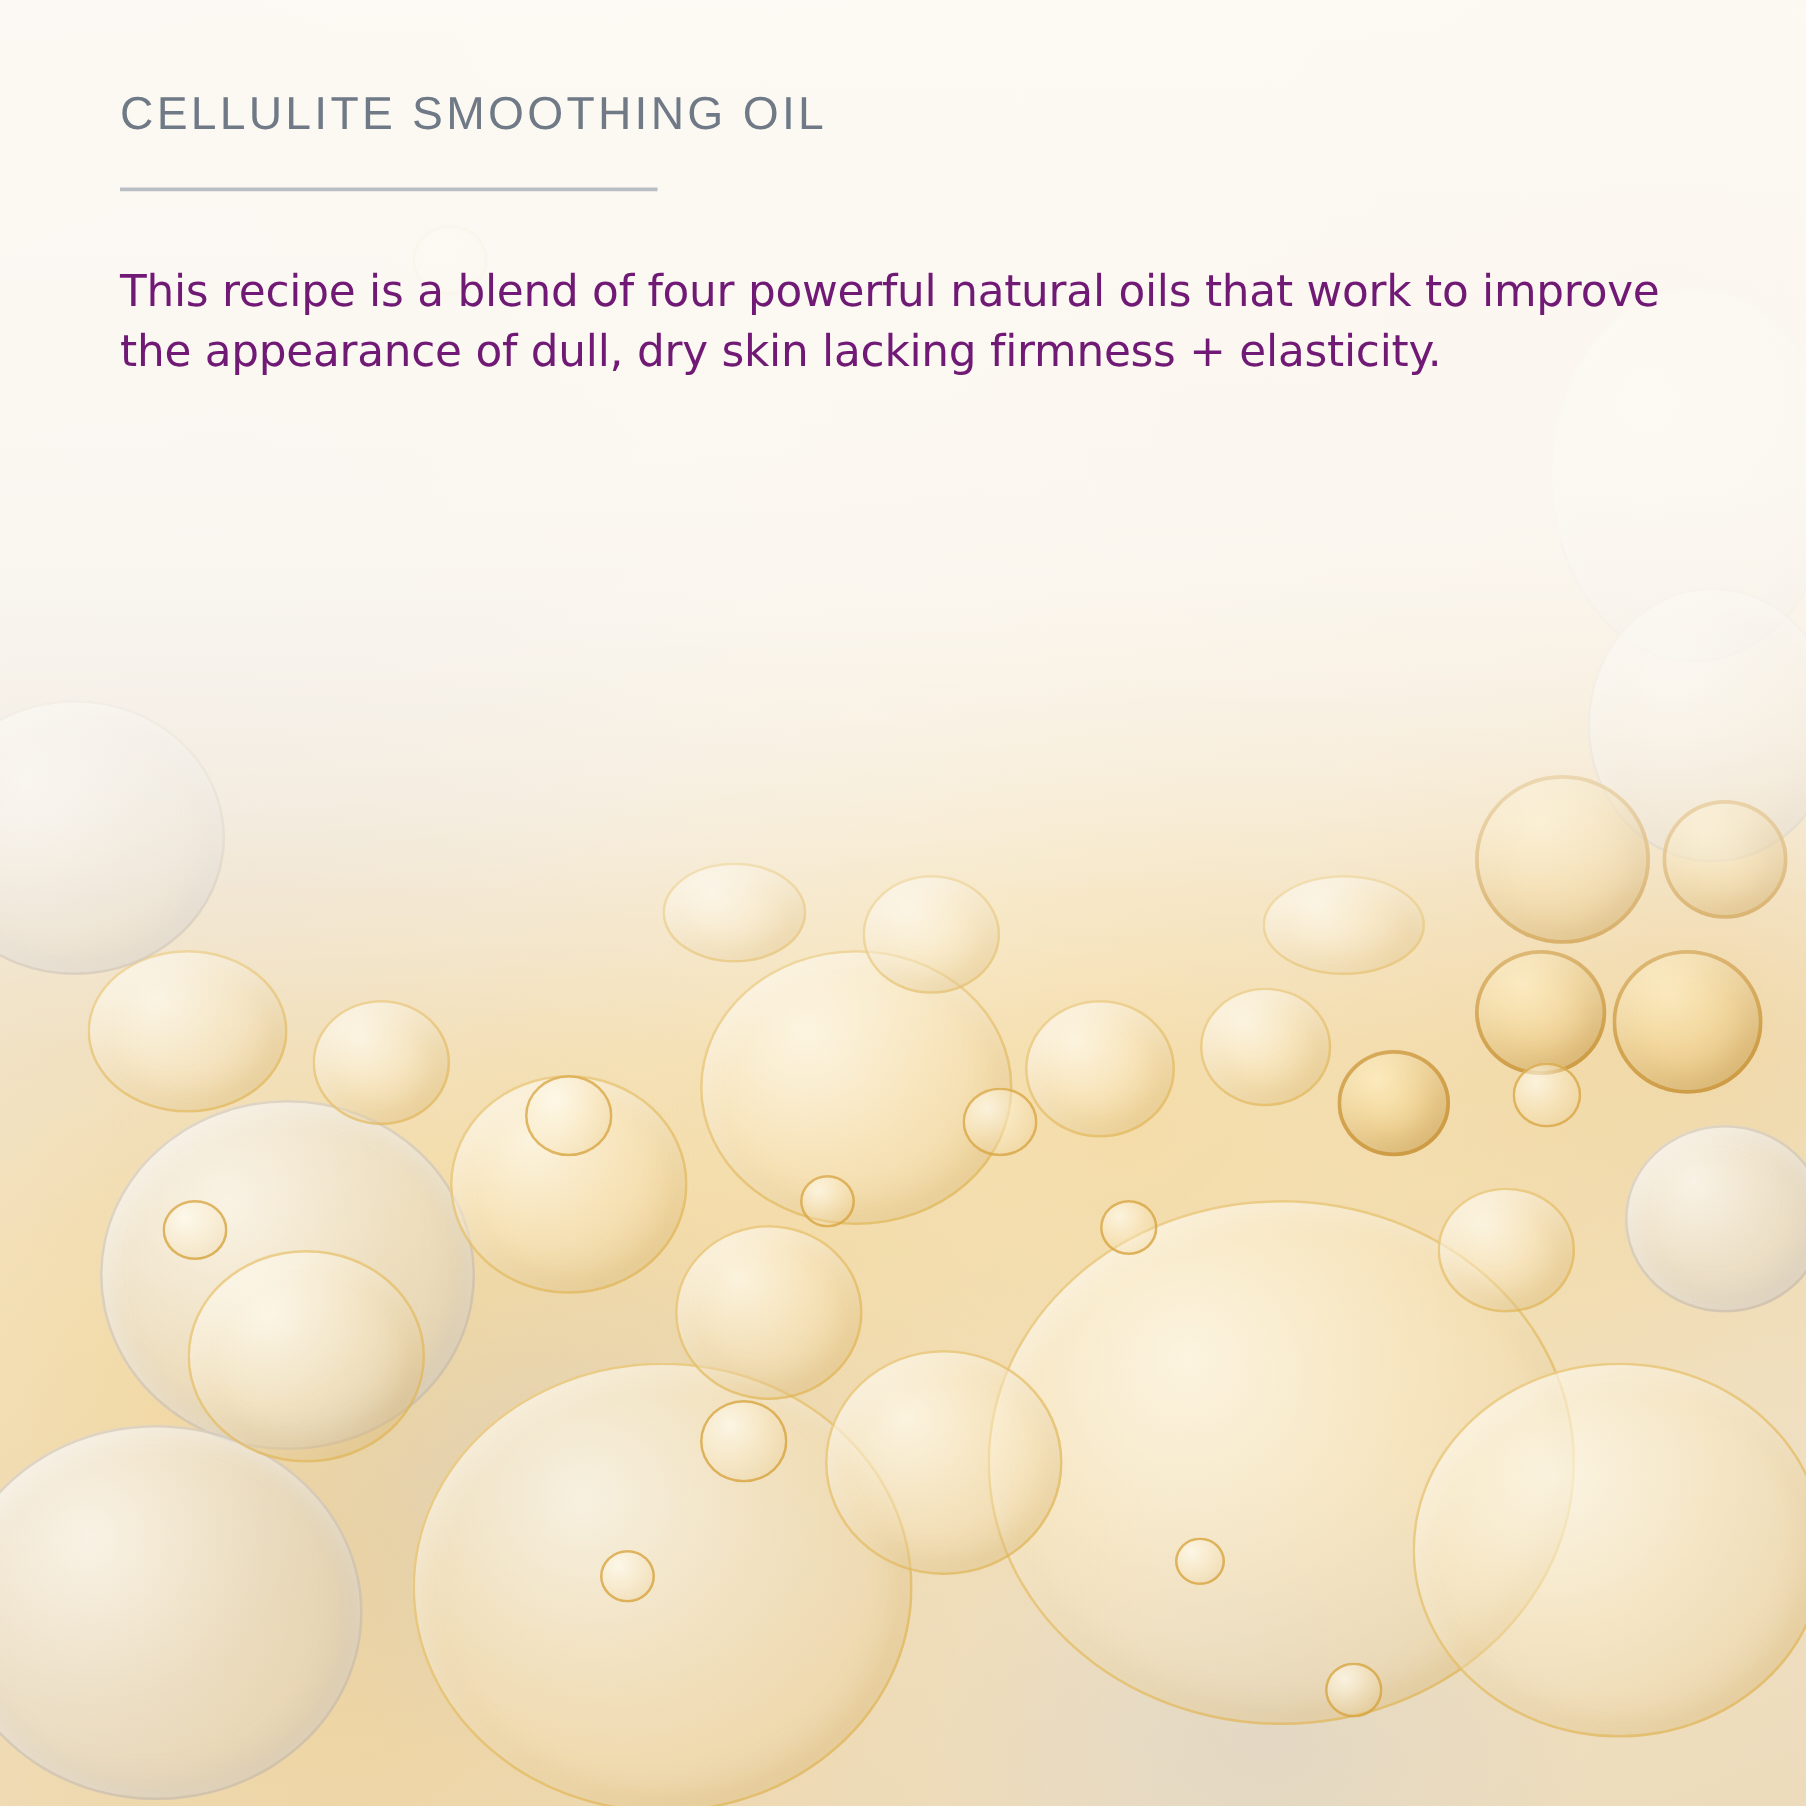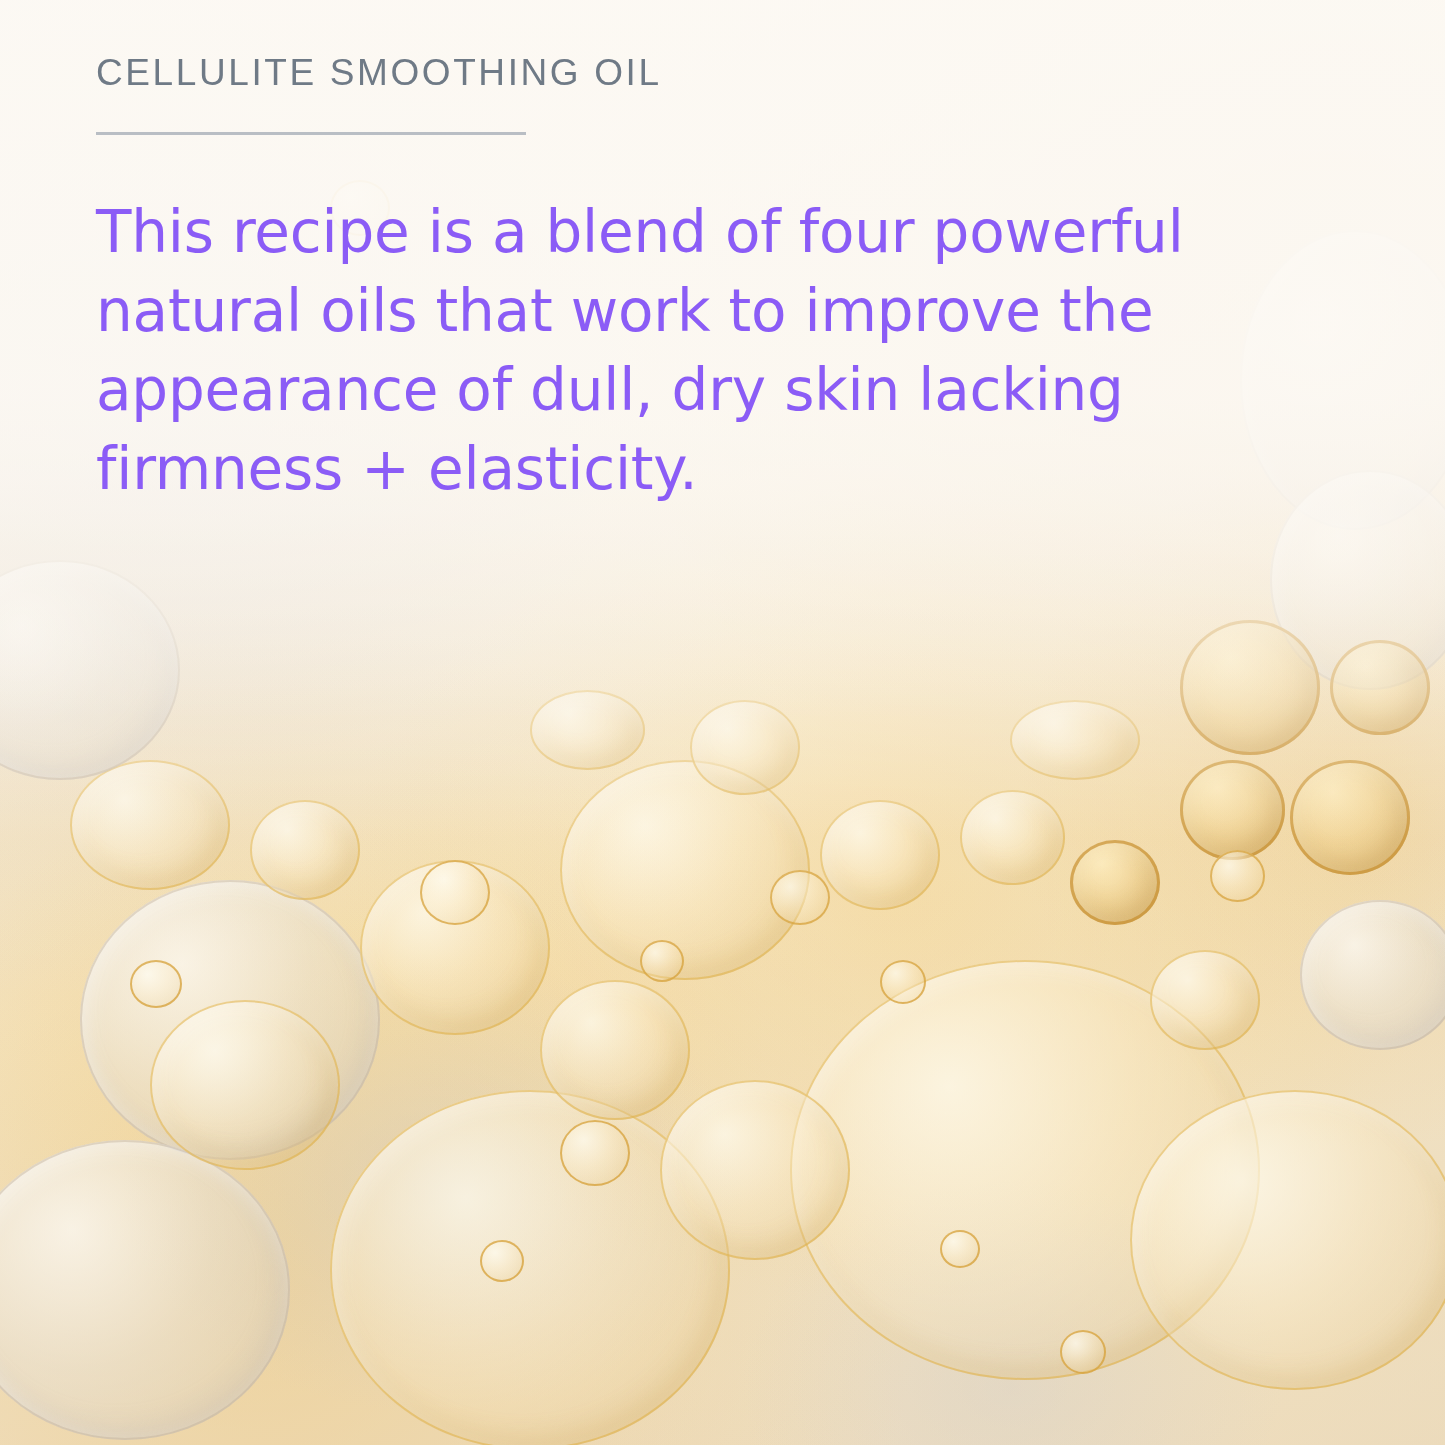--- a/index.html
+++ b/index.html
@@ -91,32 +91,33 @@
     top: 52px;
     width: 1255px;
   }
   .eyebrow {
     font-family: "Liberation Sans", sans-serif;
     font-size: 37px;
     letter-spacing: 2.6px;
     color: #6f7a86;
     font-weight: 400;
     white-space: nowrap;
+    margin-top: 18px;
   }
   .rule {
     width: 430px;
     height: 3px;
     background: #b9bec4;
     margin-top: 38px;
   }
   .para {
     font-family: "DejaVu Sans", sans-serif;
-    font-size: 58px;
+    font-size: 35px;
     line-height: 1.36;
-    color: #8b5cf6;
+    color: #701a75;
     font-weight: 400;
     letter-spacing: -0.2px;
   }
   .para.first { margin-top: 58px; width: 1245px; }
   .para.second { margin-top: 60px; width: 1245px; }
 </style>
 </head>
 <body>
 
 <div id="canvas">

